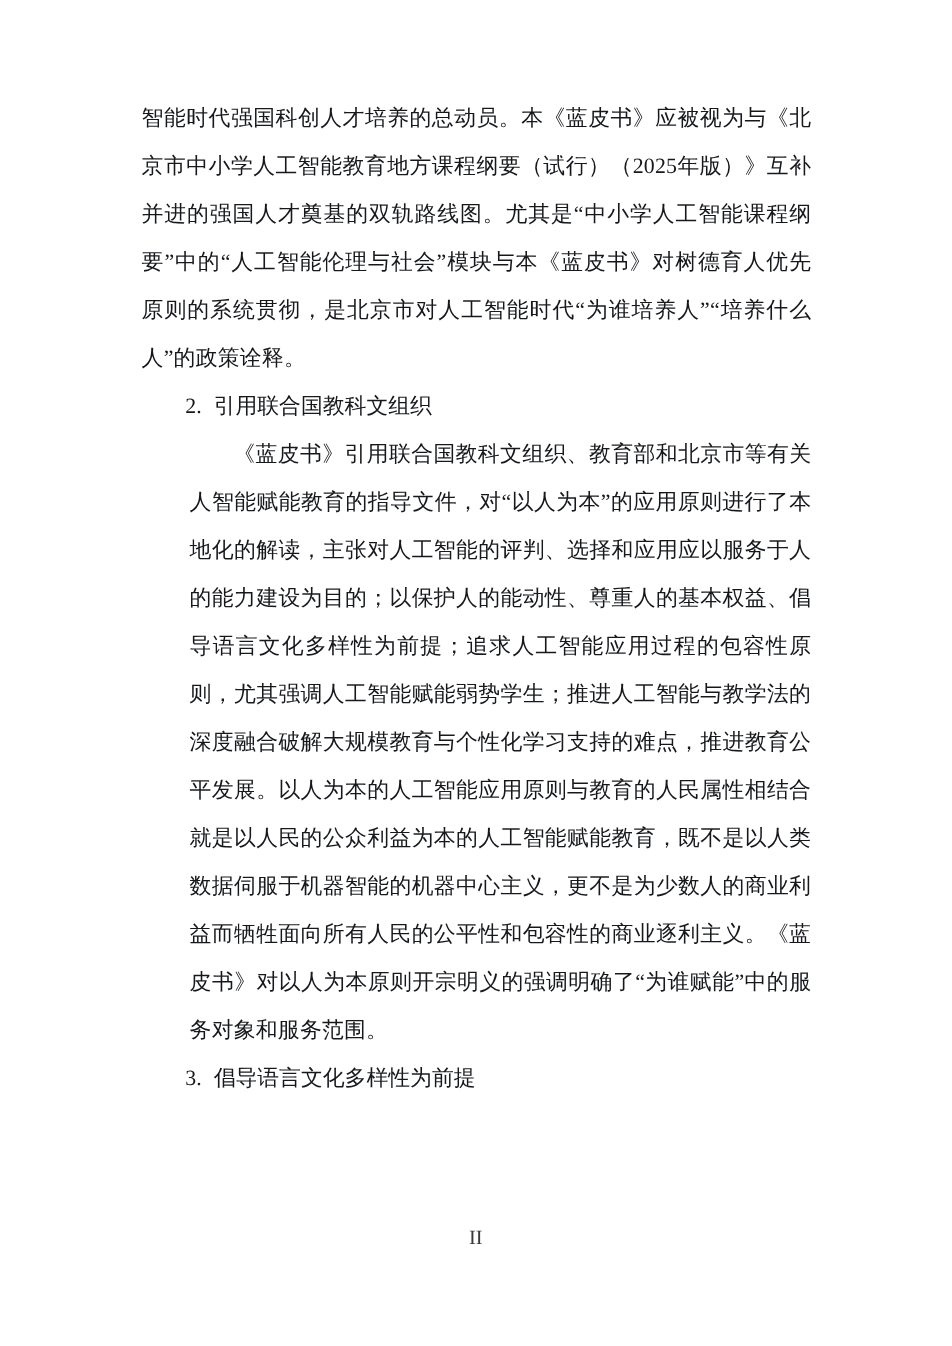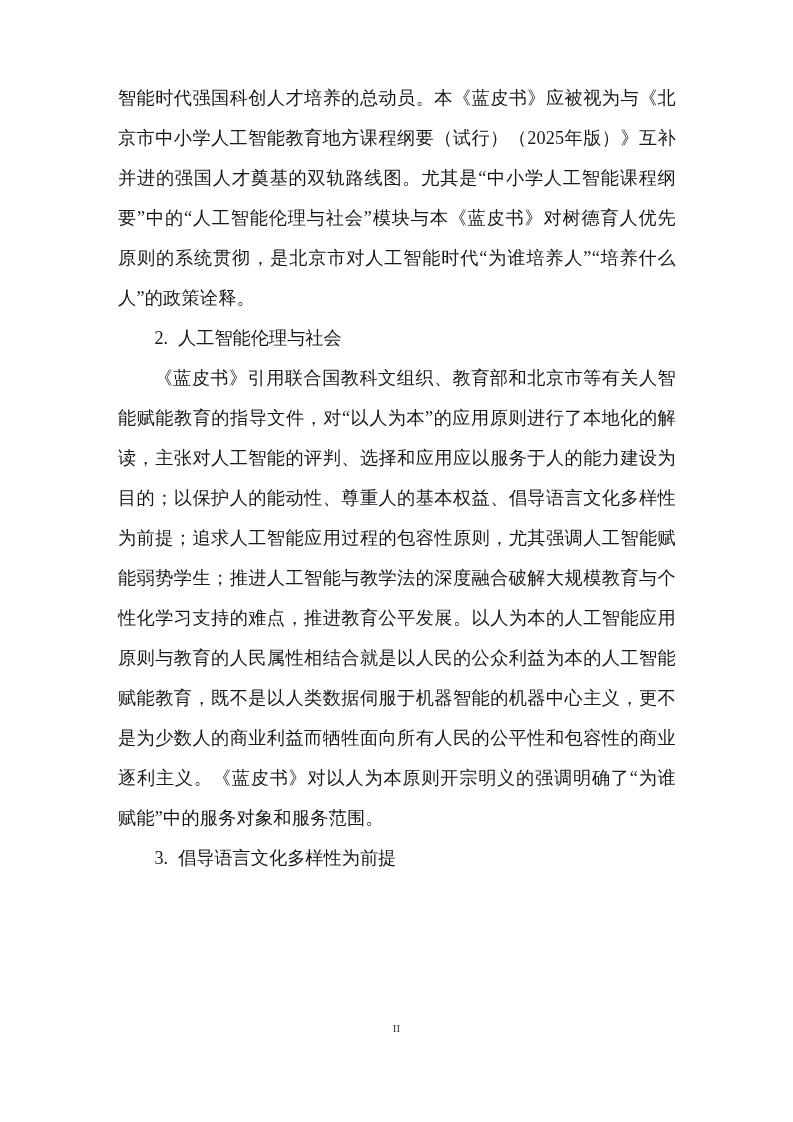--- a/index.html
+++ b/index.html
@@ -35,51 +35,52 @@
     font-size: 18.2px;
     line-height: 40px;
     text-align: justify;
     text-justify: inter-ideograph;
     margin: 0 0 0 0;
     letter-spacing: 0.2px;
     color: #16181c;
   }
   .para.indent {
     text-indent: 2em;
+    margin-left: 40px;
   }
   .heading {
     font-size: 18.2px;
     line-height: 40px;
     margin: 0;
     text-indent: 2em;
     color: #16181c;
   }
   .heading .num {
     margin-right: 0.55em;
   }
   .footer {
     position: absolute;
     left: 0;
     top: 1022px;
     width: 793px;
     text-align: center;
-    font-size: 11px;
+    font-size: 17px;
     color: #3a3a3a;
     font-family: "Liberation Serif", "DejaVu Serif", serif;
   }
 </style>
 </head>
 <body>
 
 <div class="page">
   <div class="content">
 
     <p class="para">智能时代强国科创人才培养的总动员。本《蓝皮书》应被视为与《北京市中小学人工智能教育地方课程纲要（试行）（2025年版）》互补并进的强国人才奠基的双轨路线图。尤其是“中小学人工智能课程纲要”中的“人工智能伦理与社会”模块与本《蓝皮书》对树德育人优先原则的系统贯彻，是北京市对人工智能时代“为谁培养人”“培养什么人”的政策诠释。</p>
 
-    <p class="heading"><span class="num">2.</span><span>人工智能伦理与社会</span></p>
+    <p class="heading"><span class="num">2.</span><span>引用联合国教科文组织</span></p>
 
     <p class="para indent">《蓝皮书》引用联合国教科文组织、教育部和北京市等有关人智能赋能教育的指导文件，对“以人为本”的应用原则进行了本地化的解读，主张对人工智能的评判、选择和应用应以服务于人的能力建设为目的；以保护人的能动性、尊重人的基本权益、倡导语言文化多样性为前提；追求人工智能应用过程的包容性原则，尤其强调人工智能赋能弱势学生；推进人工智能与教学法的深度融合破解大规模教育与个性化学习支持的难点，推进教育公平发展。以人为本的人工智能应用原则与教育的人民属性相结合就是以人民的公众利益为本的人工智能赋能教育，既不是以人类数据伺服于机器智能的机器中心主义，更不是为少数人的商业利益而牺牲面向所有人民的公平性和包容性的商业逐利主义。《蓝皮书》对以人为本原则开宗明义的强调明确了“为谁赋能”中的服务对象和服务范围。</p>
 
     <p class="heading"><span class="num">3.</span><span>倡导语言文化多样性为前提</span></p>
 
   </div>
 
   <div class="footer">II</div>
 </div>
 

